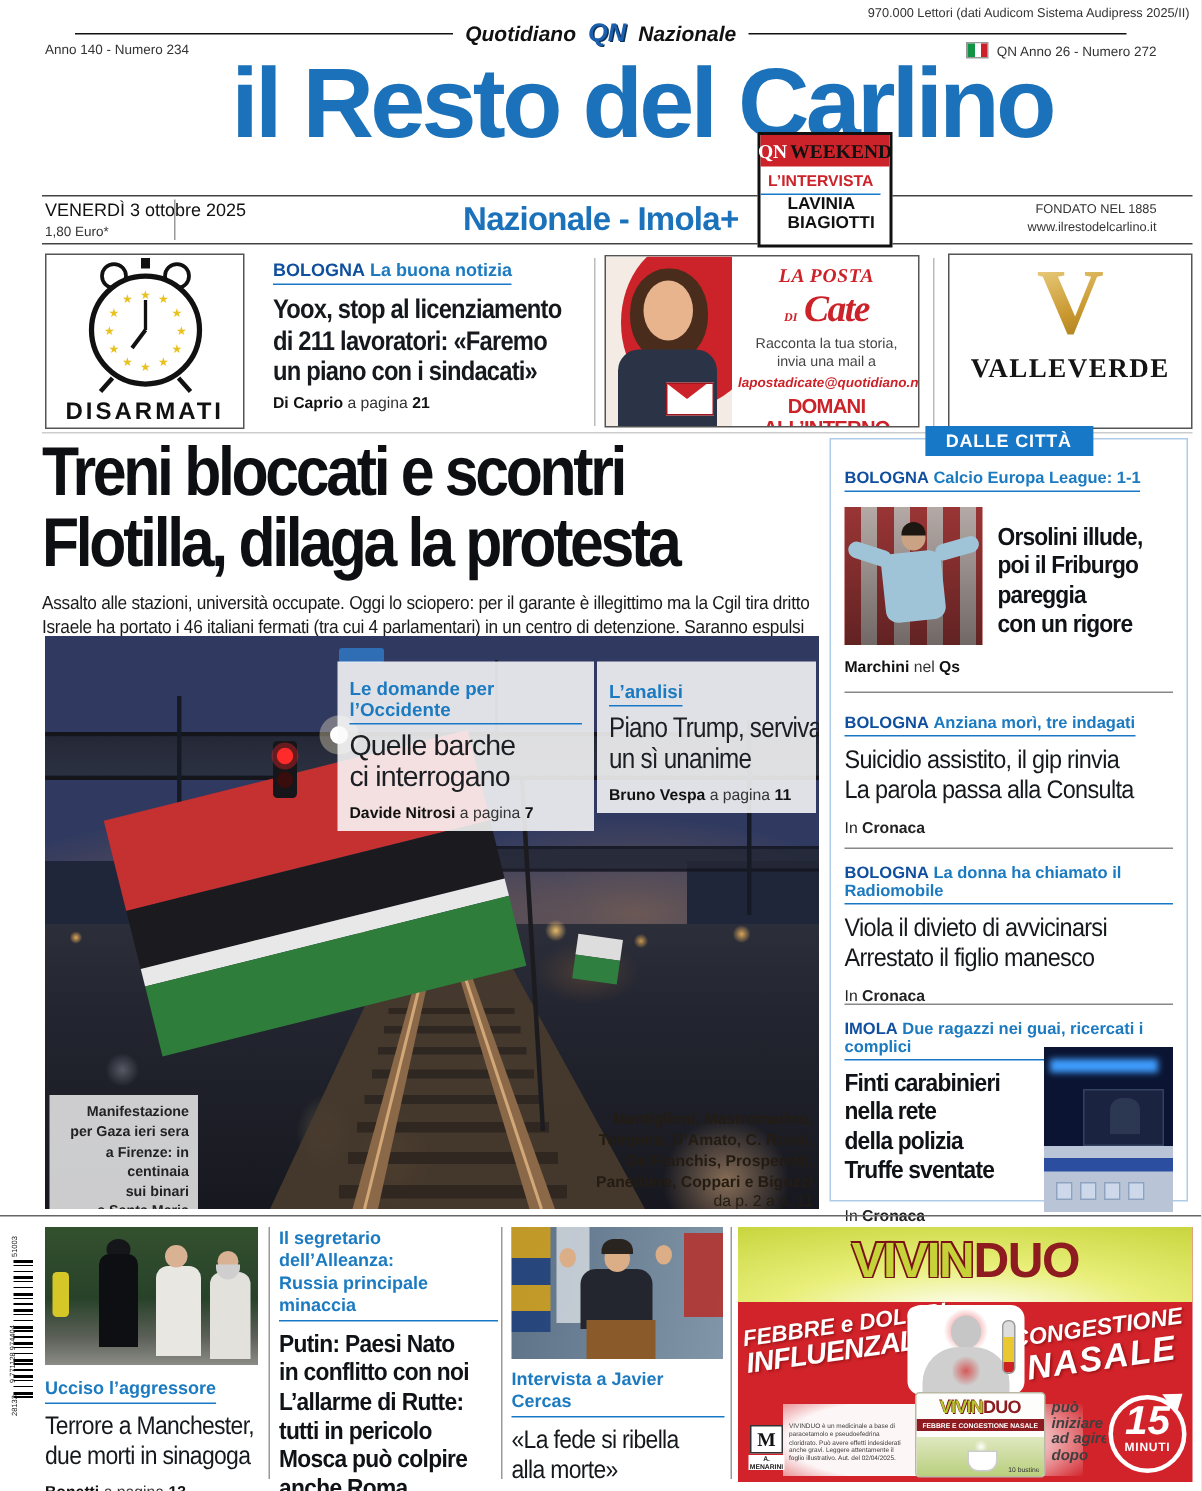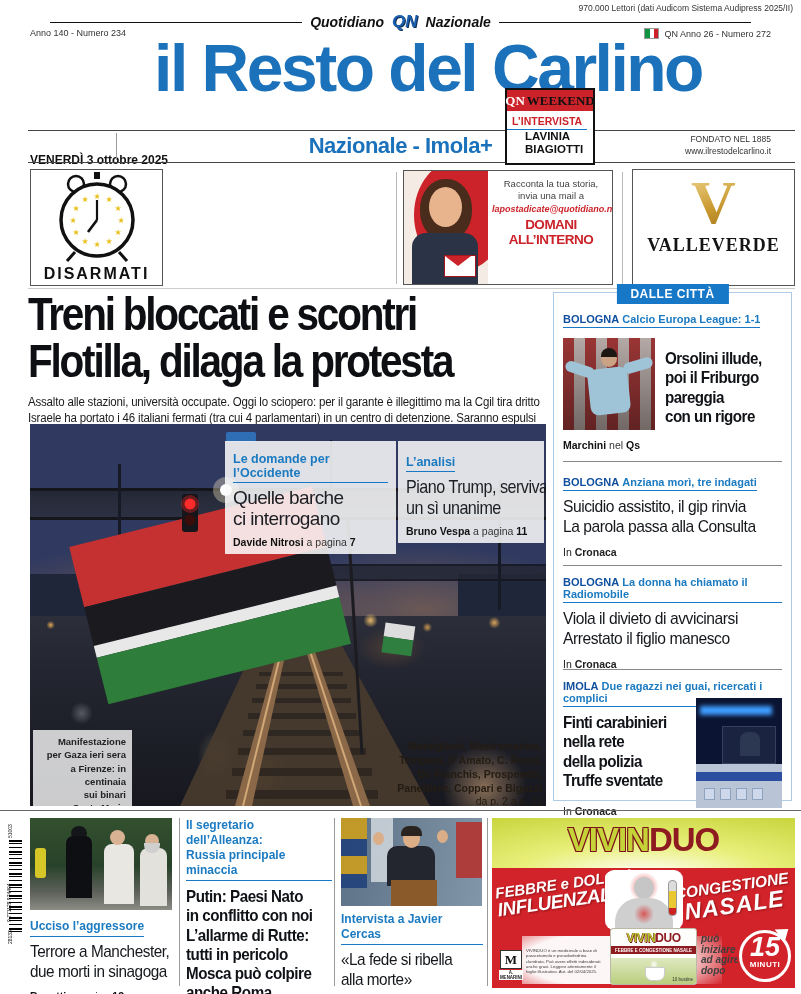--- a/index.html
+++ b/index.html
@@ -20,21 +20,21 @@
   .itflag i{flex:1;} .itflag i:nth-child(1){background:#119344;} .itflag i:nth-child(2){background:#fff;} .itflag i:nth-child(3){background:#cd212a;}
   .masthead{top:30px;left:0;width:801px;text-align:center;font-weight:900;font-size:66px;letter-spacing:-2.5px;color:#1b72ba;padding-left:55px;box-sizing:border-box;}
   .weekend{left:505px;top:88px;width:90px;height:77px;border:2px solid #111;background:#fff;z-index:6;box-sizing:border-box;}
   .weekend .strip{background:#cc2229;height:21px;display:flex;align-items:center;justify-content:center;gap:2px;font-family:"Liberation Serif",serif;font-weight:bold;font-size:13px;}
   .weekend .strip .q{color:#fff;} .weekend .strip .w{color:#111;}
   .weekend .kick{color:#cc2229;font-weight:800;font-size:10.5px;padding:4px 5px 2px;}
   .weekend .nm{color:#111;font-weight:800;font-size:11.5px;line-height:1.15;padding:0 18px;}
   .rovigo{top:119px;left:30px;font-size:8.5px;color:#222;}
   .hline{left:28px;right:6px;border-top:1px solid #444;height:0;}
   .daterow-l{top:133px;left:30px;}
-  .daterow-l .d{font-weight:700;font-size:12px;margin-top:20px;} .daterow-l .p{font-size:9px;color:#333;margin-top:2px;}
+  .daterow-l .d{font-weight:400;font-size:12px;} .daterow-l .p{font-size:9px;color:#333;margin-top:2px;}
   .edname{top:133px;left:0;width:801px;text-align:center;font-weight:900;font-size:22px;color:#1b72ba;letter-spacing:-.5px;}
   .daterow-r{top:134px;right:30px;text-align:right;font-size:8.5px;color:#333;line-height:1.4;}
   .vsep{border-left:1px solid #999;width:0;}
   
   .boxed{border:1px solid #555;box-sizing:border-box;background:#fff;}
   .cartoon{left:30px;top:169px;width:133px;height:117px;text-align:center;}
   .cartoon .cap{font-weight:800;font-size:16px;letter-spacing:2px;margin-top:-2px;}
   .kick{display:inline-block;border-bottom:1.5px solid #1878c8;padding-bottom:2px;font-size:12px;}
   .kick .loc{color:#0f4f9e;font-weight:800;} .kick .rest{color:#1b7ac0;font-weight:600;}
   .yoox{left:182px;top:171px;width:212px;}
@@ -254,34 +254,53 @@
           <text x="54" y="32">★</text>
       </g>
       <line x1="66" y1="50" x2="66" y2="30" stroke="#111" stroke-width="2.2"></line>
       <line x1="66" y1="50" x2="57" y2="62" stroke="#111" stroke-width="2.6"></line>
       <line x1="44" y1="82" x2="36" y2="91" stroke="#111" stroke-width="3"></line>
       <line x1="88" y1="82" x2="96" y2="91" stroke="#111" stroke-width="3"></line>
     </svg>
     <div class="cap">DISARMATI</div>
   </div>
 
+  <div class="abs yoox">
+    <span class="kick">
+      <span class="loc">BOLOGNA</span>
+      <span class="rest">La buona notizia</span>
+    </span>
+    <h2 style="width:240px;"><span class="cx cx88 pre">Yoox, stop al licenziamento
+di 211 lavoratori: «Faremo
+un piano con i sindacati»</span></h2>
+    <div class="by">
+      <span class="b">Di Caprio</span>
+      <span class="r">a pagina</span>
+      <span class="b">21</span>
+    </div>
+  </div>
 
   <div class="abs vsep" style="left:396px;top:172px;height:112px;border-color:#bbb;"></div>
 
   <div class="abs posta">
     <div class="photo">
       <div class="redc"></div>
       <div class="hair"></div>
       <div class="face"></div>
       <div class="body"></div>
       <div class="env">
           <i></i>
         </div>
     </div>
     <div class="txt">
+      <div>
+        <span class="t1">LA POSTA</span><br>
+        <span class="t2">DI</span>
+        <span class="t3">Cate</span>
+      </div>
       <div class="inv pre">Racconta la tua storia,
 invia una mail a</div>
       <div class="em">lapostadicate@quotidiano.net</div>
       <div class="promo">DOMANI ALL’INTERNO</div>
     </div>
   </div>
 
   <div class="abs vsep" style="left:622px;top:172px;height:112px;border-color:#bbb;"></div>
 
   <div class="abs boxed vall">

